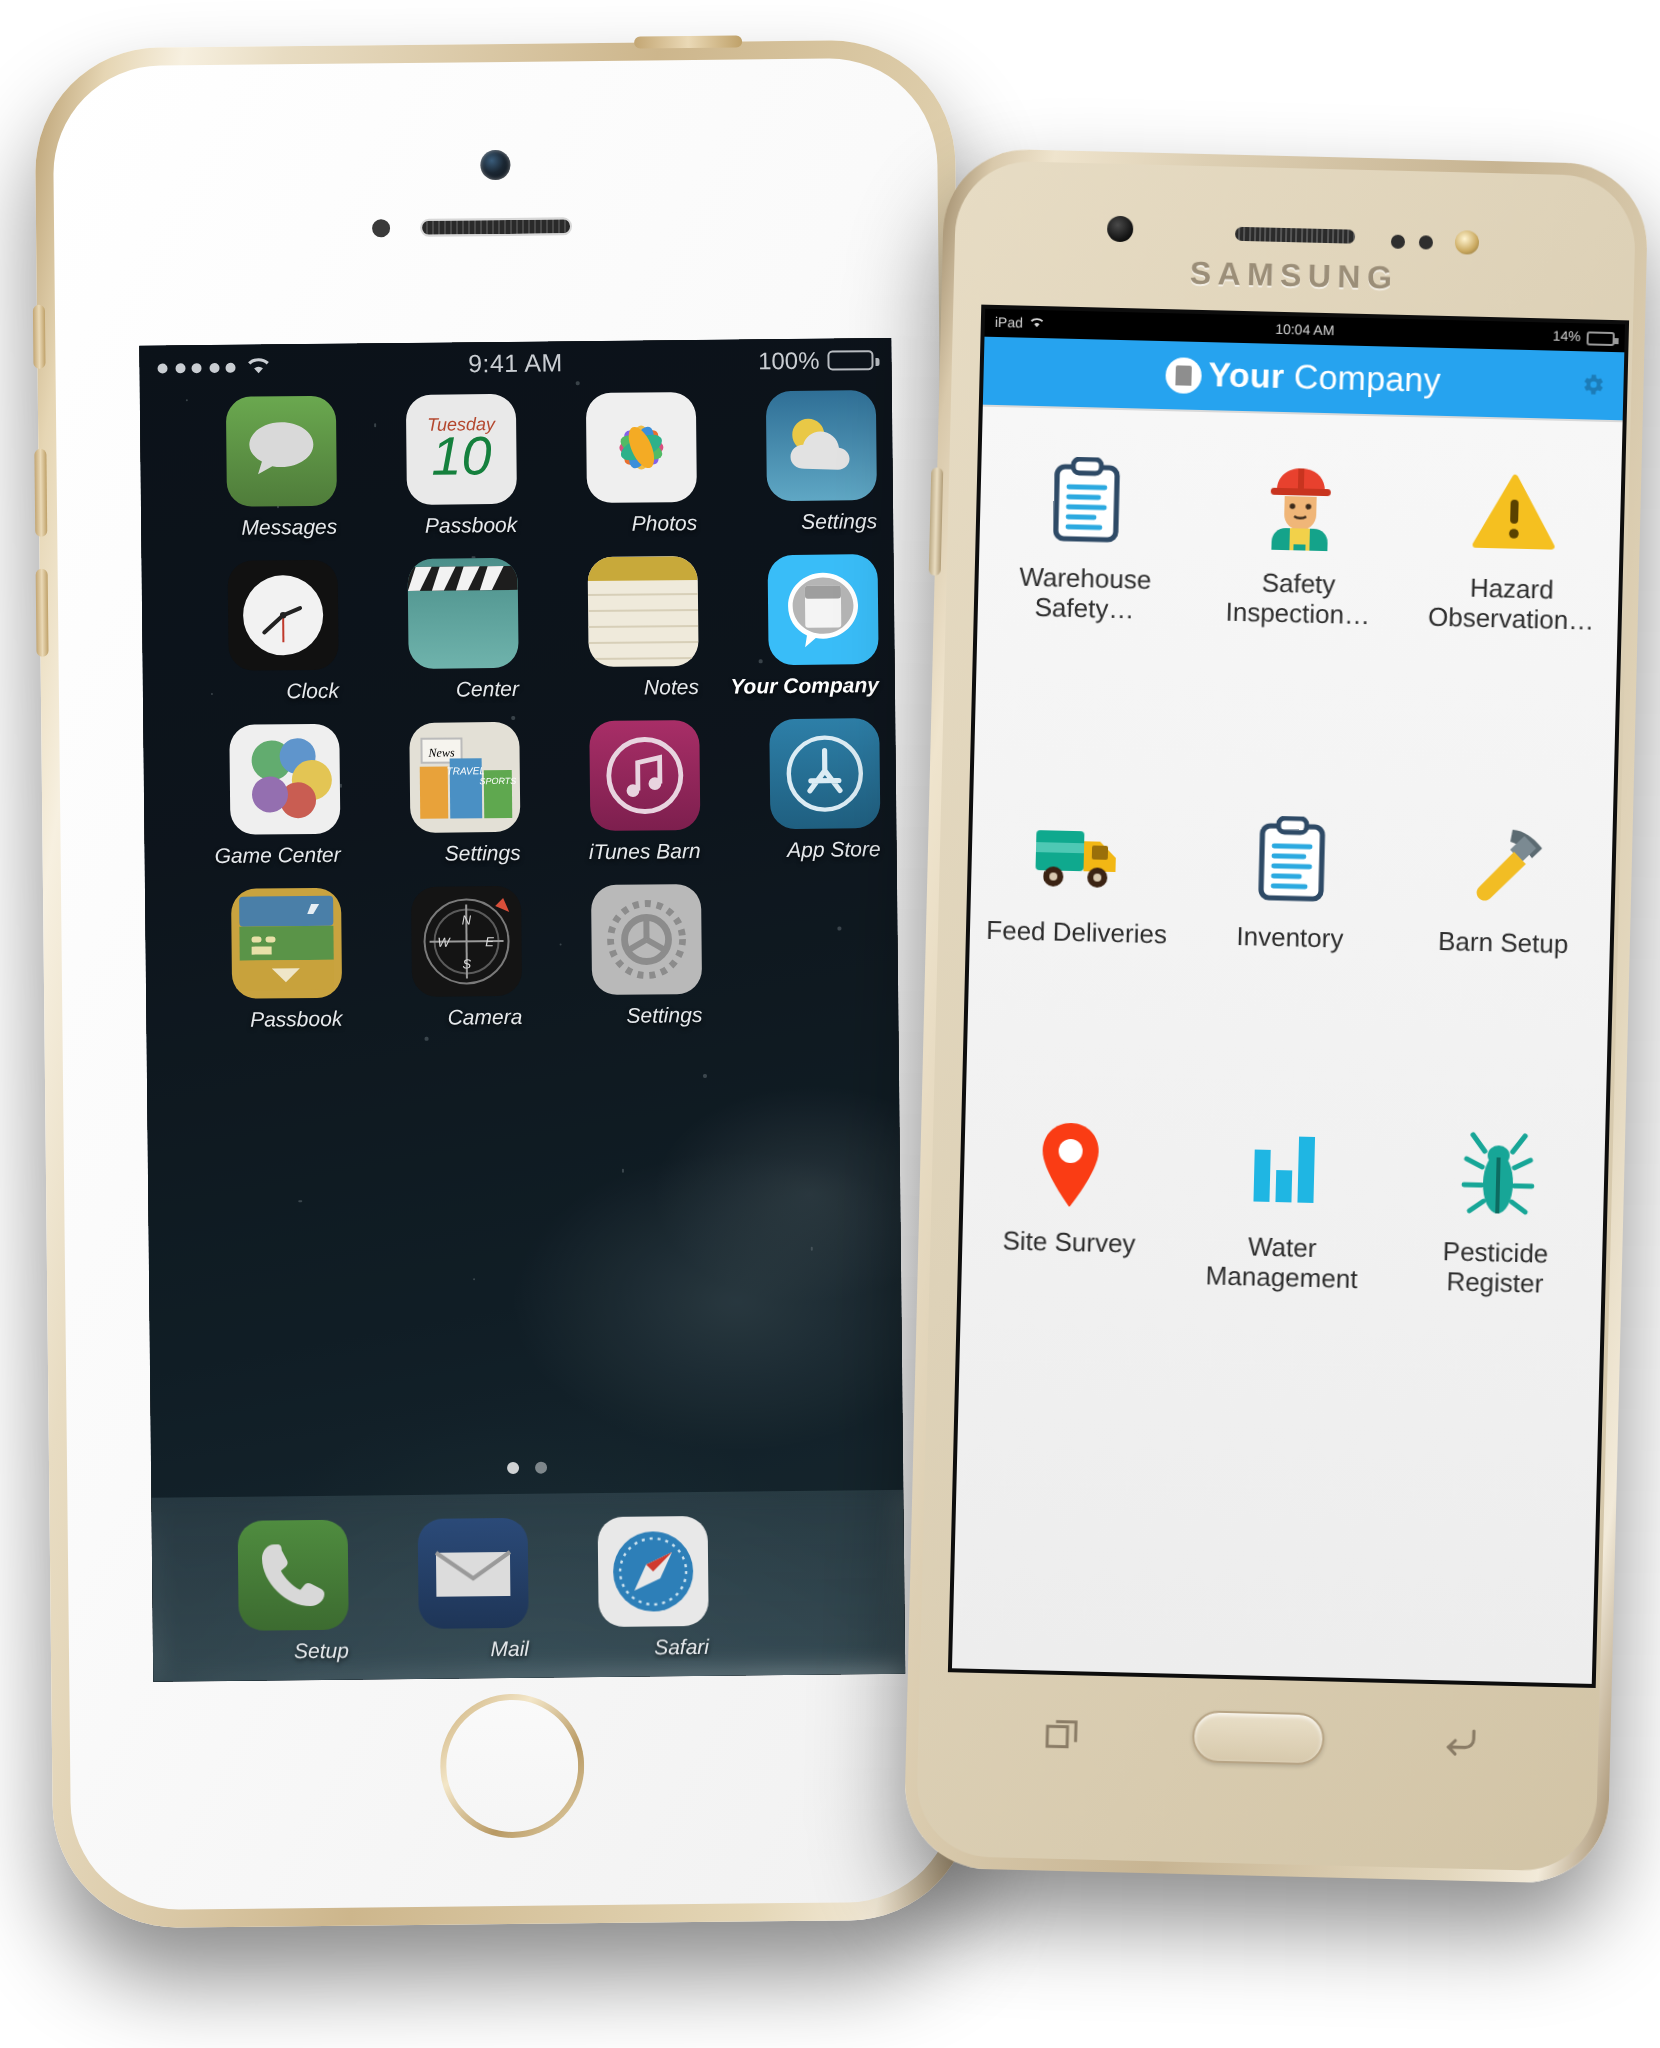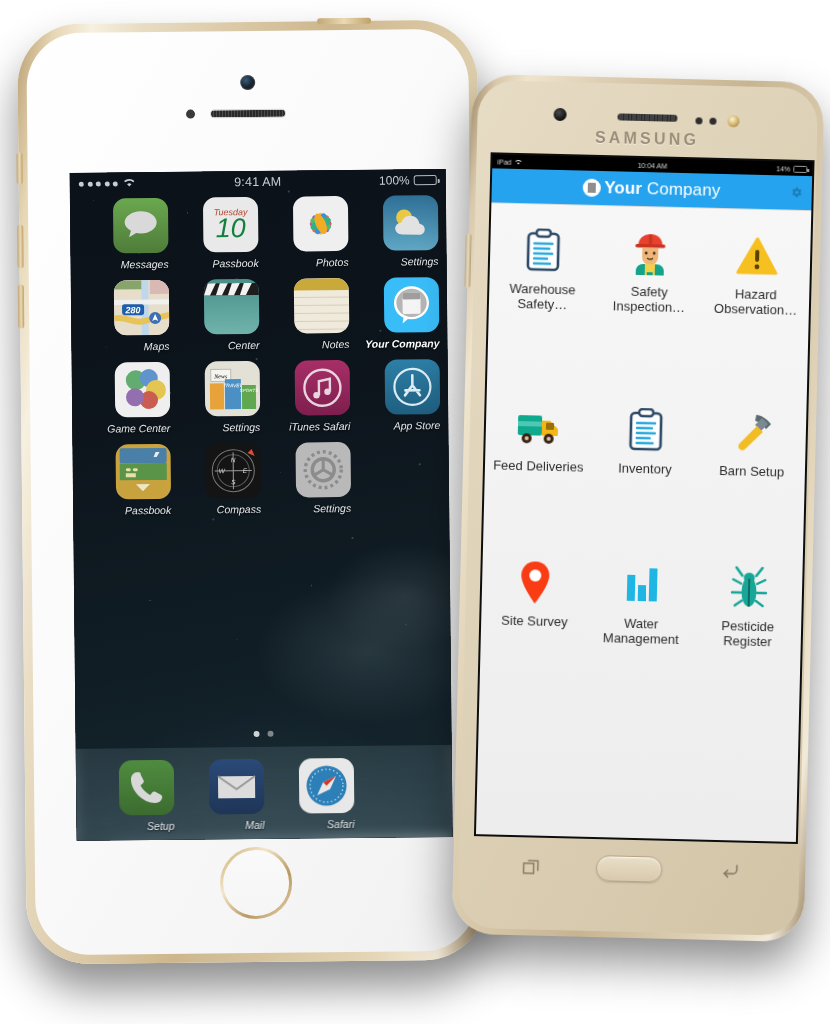--- a/index.html
+++ b/index.html
@@ -309,38 +309,33 @@
           <div class="ip-app">
             <div class="ip-ic" style="background:linear-gradient(180deg,#2f6f96,#5fa7c4)">
               <svg width="55" height="55" viewBox="0 0 55 55">
                   <circle cx="21" cy="22" r="8" fill="#e9c846"></circle>
                   <path d="M19 39c-4 0-7-2.6-7-6s3-6 6.4-6c1-4 4.6-6.6 8.6-6.6 4.8 0 8.8 3.6 9.3 8.2 3 .4 5.2 2.8 5.2 5.6 0 3-2.6 5.4-5.8 5.4Z" fill="#e2e2e2"></path>
                 </svg>
             </div>
             <div class="ip-lb">Settings</div>
           </div>
 
-
-          <div class="ip-app">
-            <div class="ip-ic" style="background:#ded5c4">
-              <svg width="55" height="55" viewBox="0 0 55 55">
-                <rect width="55" height="55" fill="#e6ddcb"></rect>
-                <rect x="0" y="0" width="28" height="9" fill="#87a56a"></rect>
-                <rect x="36" y="0" width="19" height="14" fill="#d9b9b4"></rect>
-                <path d="M31 0v55" stroke="#bfd7ea" stroke-width="7"></path>
-                <path d="M0 22h55" stroke="#f0f0ee" stroke-width="5"></path>
-                <path d="M0 38c12-3 18 6 30 3s25-6 25-6" stroke="#e8c35a" stroke-width="6" fill="none"></path>
-                <rect x="8" y="24" width="22" height="11" rx="2.5" fill="#1f5eaa"></rect>
-                <text x="19" y="33" font-size="9" fill="#fff" text-anchor="middle" font-family="Liberation Sans, sans-serif" font-weight="bold">280</text>
-                <circle cx="41" cy="38" r="6" fill="#3d6fb4"></circle>
-                <path d="m41 34 3 7-3-1.6-3 1.6Z" fill="#fff"></path>
-              </svg>
-            </div>
-            <div class="ip-lb">Maps</div>
-          </div>
+          <div class="ip-app">
+            <div class="ip-ic" style="background:#111">
+              <svg width="55" height="55" viewBox="0 0 55 55">
+                  <circle cx="27.5" cy="27.5" r="20" fill="#f2f2f2"></circle>
+                  <line x1="27.5" y1="27.5" x2="18" y2="36" stroke="#222" stroke-width="2" stroke-linecap="round"></line>
+                  <line x1="27.5" y1="27.5" x2="36" y2="24" stroke="#222" stroke-width="2" stroke-linecap="round"></line>
+                  <line x1="27.5" y1="27.5" x2="27.5" y2="41" stroke="#c0392b" stroke-width="1"></line>
+                  <circle cx="27.5" cy="27.5" r="1.6" fill="#222"></circle>
+                </svg>
+            </div>
+            <div class="ip-lb">Clock</div>
+          </div>
+
 
           <div class="ip-app">
             <div class="ip-ic" style="background:linear-gradient(180deg,#4b8f8a,#6fb3ac)">
               <svg width="55" height="55" viewBox="0 0 55 55">
                   <rect x="0" y="4" width="55" height="12" fill="#1d1d1d"></rect>
                   <g fill="#f2f2f2">
                     <path d="M4 4 12 4 6 16 0 16Z"></path>
                     <path d="M16 4 24 4 18 16 12 16Z"></path>
                     <path d="M28 4 36 4 30 16 24 16Z"></path>
                     <path d="M40 4 48 4 42 16 36 16Z"></path>
@@ -409,21 +404,21 @@
 
           <div class="ip-app">
             <div class="ip-ic" style="background:linear-gradient(180deg,#a82e67,#7d1f4e)">
               <svg width="55" height="55" viewBox="0 0 55 55">
                   <circle cx="27.5" cy="27.5" r="18" fill="none" stroke="#e8d4df" stroke-width="2.4"></circle>
                   <path d="M24 35V21l11-2.4v13" stroke="#e8d4df" stroke-width="2.4" fill="none"></path>
                   <circle cx="21.5" cy="35" r="3.2" fill="#e8d4df"></circle>
                   <circle cx="32.5" cy="31.6" r="3.2" fill="#e8d4df"></circle>
                 </svg>
             </div>
-            <div class="ip-lb">iTunes Safari</div>
+            <div class="ip-lb">iTunes Barn</div>
           </div>
 
           <div class="ip-app">
             <div class="ip-ic" style="background:linear-gradient(180deg,#2d7fa8,#1f5f80)">
               <svg width="55" height="55" viewBox="0 0 55 55">
                   <circle cx="27.5" cy="27.5" r="18" fill="none" stroke="#dcecf4" stroke-width="2.2"></circle>
                   <path d="M27.5 16v10M20 36l7.5-10M35 36l-7.5-10M20.5 31h14" stroke="#dcecf4" stroke-width="2.6" fill="none" stroke-linecap="round"></path>
                 </svg>
             </div>
             <div class="ip-lb">App Store</div>
@@ -454,21 +449,21 @@
                   <line x1="27.5" y1="9" x2="27.5" y2="46"></line>
                     <line x1="9" y1="27.5" x2="46" y2="27.5"></line>
                 </g>
                 <text x="27.5" y="19" font-size="6.5" fill="#d8d8d8" text-anchor="middle" font-family="Liberation Sans, sans-serif">N</text>
                 <text x="27.5" y="41" font-size="6.5" fill="#d8d8d8" text-anchor="middle" font-family="Liberation Sans, sans-serif">S</text>
                 <text x="39" y="30" font-size="6.5" fill="#d8d8d8" text-anchor="middle" font-family="Liberation Sans, sans-serif">E</text>
                 <text x="16" y="30" font-size="6.5" fill="#d8d8d8" text-anchor="middle" font-family="Liberation Sans, sans-serif">W</text>
                 <path d="M46 6l3 7-7-3Z" fill="#d94f3a"></path>
               </svg>
             </div>
-            <div class="ip-lb">Compass</div>
+            <div class="ip-lb">Camera</div>
           </div>
 
           <div class="ip-app">
             <div class="ip-ic" style="background:#b9b9b9">
               <svg width="55" height="55" viewBox="0 0 55 55">
                 <g fill="none" stroke="#8c8c8c" stroke-width="3.4">
                   <circle cx="27.5" cy="27.5" r="18" stroke-dasharray="3 3"></circle>
                   <circle cx="27.5" cy="27.5" r="11"></circle>
                 </g>
                 <g stroke="#8c8c8c" stroke-width="3">

